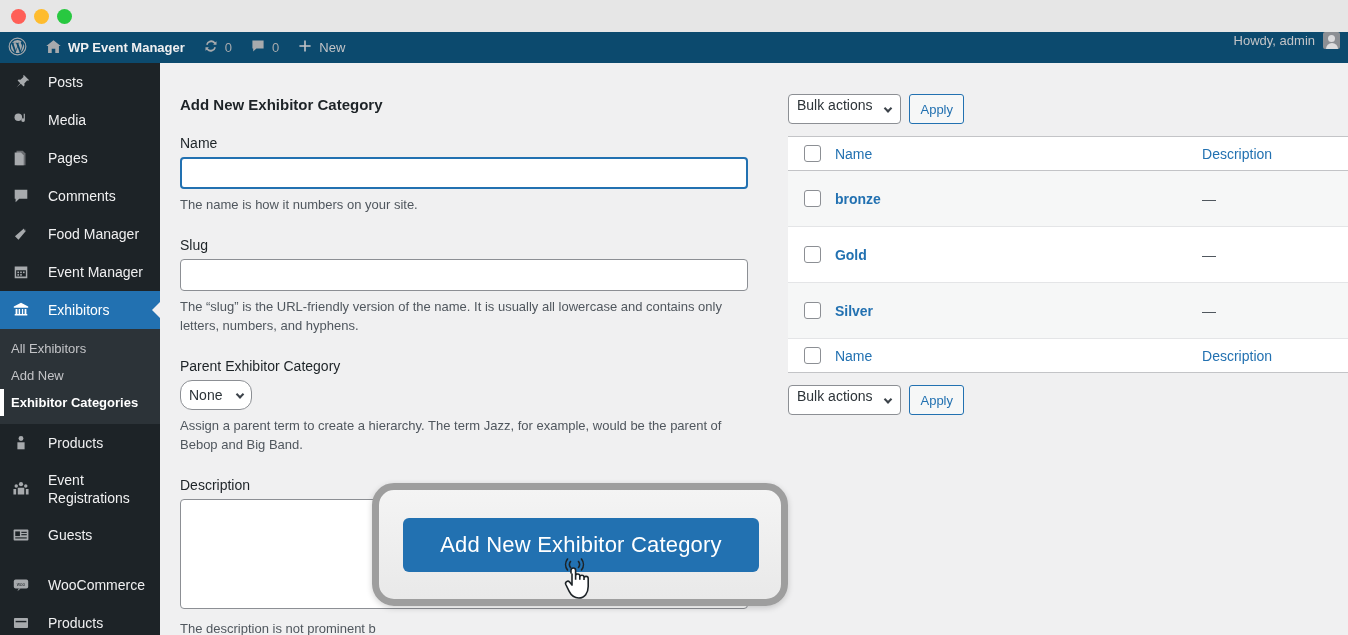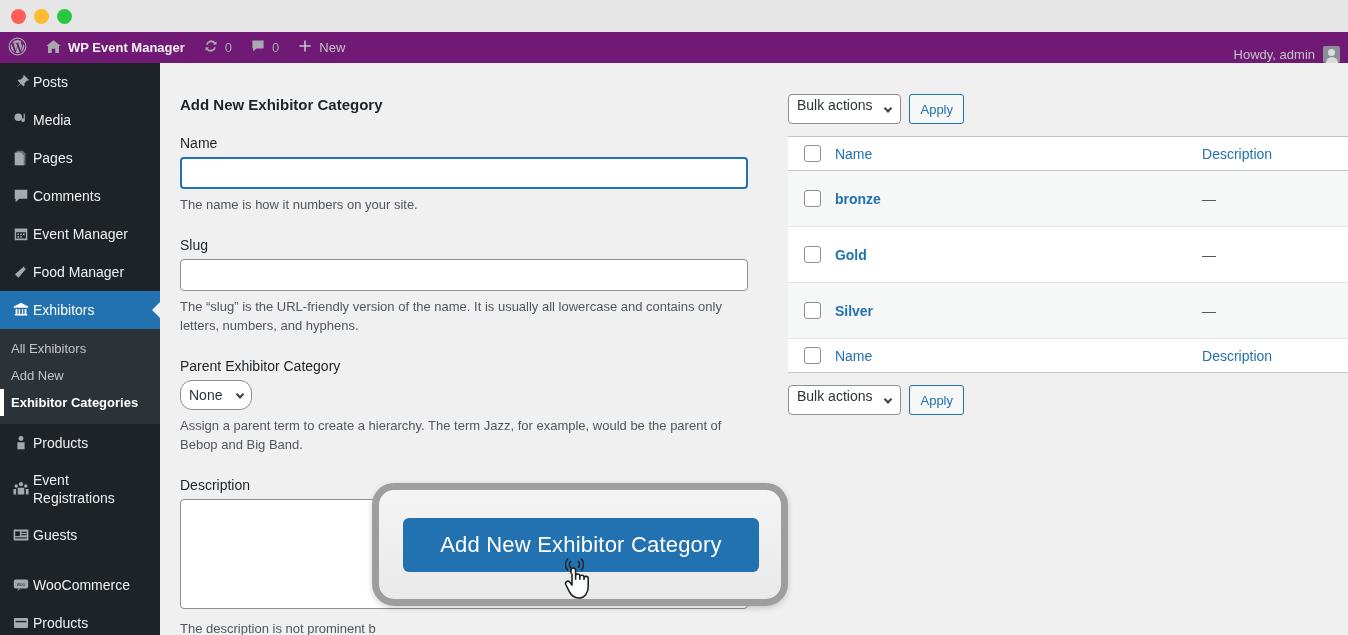--- a/index.html
+++ b/index.html
@@ -17,42 +17,42 @@
     background: #e6e6e6; display: flex; align-items: center; padding-left: 11px;
   }
   .dot { width: 15px; height: 15px; border-radius: 50%; margin-right: 8px; }
   .dot.red { background: #ff5f57; }
   .dot.amber { background: #febc2e; }
   .dot.green { background: #28c840; }
 
   
   .adminbar {
     position: absolute; top: 32px; left: 0; width: 1348px; height: 31px;
-    background: #701a75; color: #c3c4c7; display: flex; align-items: flex-end;
+    background: #0c4a6e; color: #c3c4c7; display: flex; align-items: flex-start;
     font-size: 13px;
   }
   .ab-item { display: flex; align-items: center; height: 31px; padding: 0 9px; gap: 6px; color: #c3c4c7; }
   .ab-item.logo { padding: 0 9px 0 8px; }
   .ab-sitename { font-weight: 600; color: #f0f0f1; }
   .ab-right { margin-left: auto; display: flex; align-items: center; padding-right: 8px; gap: 8px; }
   .avatar {
     width: 17px; height: 17px; background: #8c8f94; border-radius: 2px;
     position: relative; overflow: hidden; flex: none;
   }
   .avatar::before { content:""; position:absolute; left:5px; top:2.5px; width:7px; height:7px; border-radius:50%; background:#dcdcde; }
   .avatar::after { content:""; position:absolute; left:2.5px; top:10.5px; width:12px; height:9px; border-radius:6px 6px 0 0; background:#dcdcde; }
   .ab-count { color:#a7aaad; }
 
   
   .sidebar {
     position: absolute; top: 63px; left: 0; width: 160px; height: 572px;
     background: #1d2327; color: #f0f0f1; font-size: 14px; overflow: hidden;
   }
   .menu-item {
-    display: flex; align-items: center; gap: 2px;
+    display: flex; align-items: center; gap: 17px;
     padding: 9px 0 9px 11px; color: #f0f0f1; line-height: 1.3;
     position: relative; min-height: 34px;
   }
   .menu-item.active { background: #2271b1; color: #fff; font-weight: 400; }
   .menu-item.active::after {
     content: ""; position: absolute; right: 0; top: 50%; transform: translateY(-50%);
     border-style: solid; border-width: 8px 8px 8px 0;
     border-color: transparent #f0f0f1 transparent transparent;
   }
   .mi-icon { width: 20px; height: 20px; flex: none; display: flex; align-items: center; justify-content: center; color: #a7aaad; }
@@ -245,38 +245,38 @@
       <svg width="18" height="18" viewBox="0 0 20 20" fill="currentColor">
             <path d="M3 3h14v10H8l-4 4v-4H3V3z"></path>
           </svg>
     </span>
     <span class="mi-label">Comments</span>
   </div>
 
   <div class="menu-item">
     <span class="mi-icon">
       <svg width="18" height="18" viewBox="0 0 20 20" fill="currentColor">
+            <path d="M13.5 3.2l1.4 1.4-1.8 1.2 2.5.6-8.4 9.9-3.9-3.9 9.9-8.4.6 2.5 1.2-1.8z"></path>
+          </svg>
+    </span>
+    <span class="mi-label">Food Manager</span>
+  </div>
+
+  <div class="menu-item">
+    <span class="mi-icon">
+      <svg width="18" height="18" viewBox="0 0 20 20" fill="currentColor">
             <path d="M3 4h14v13H3V4zm1.6 4v7h10.8V8H4.6z"></path>
             <rect x="6" y="9.5" width="1.8" height="1.8"></rect>
             <rect x="9.1" y="9.5" width="1.8" height="1.8"></rect>
             <rect x="12.2" y="9.5" width="1.8" height="1.8"></rect>
             <rect x="6" y="12.3" width="1.8" height="1.8"></rect>
             <rect x="9.1" y="12.3" width="1.8" height="1.8"></rect>
           </svg>
     </span>
     <span class="mi-label">Event Manager</span>
-  </div>
-
-  <div class="menu-item">
-    <span class="mi-icon">
-      <svg width="18" height="18" viewBox="0 0 20 20" fill="currentColor">
-            <path d="M13.5 3.2l1.4 1.4-1.8 1.2 2.5.6-8.4 9.9-3.9-3.9 9.9-8.4.6 2.5 1.2-1.8z"></path>
-          </svg>
-    </span>
-    <span class="mi-label">Food Manager</span>
   </div>
 
   <div class="menu-item active">
     <span class="mi-icon">
       <svg width="18" height="18" viewBox="0 0 20 20" fill="currentColor">
             <path d="M10 2L2 6v1.5h16V6L10 2zM4 9v5.5H3V16h14v-1.5h-1V9h-2v5.5h-1.6V9H11v5.5H9V9H7.4v5.5H6V9H4z"></path>
           </svg>
     </span>
     <span class="mi-label">Exhibitors</span>
   </div>

